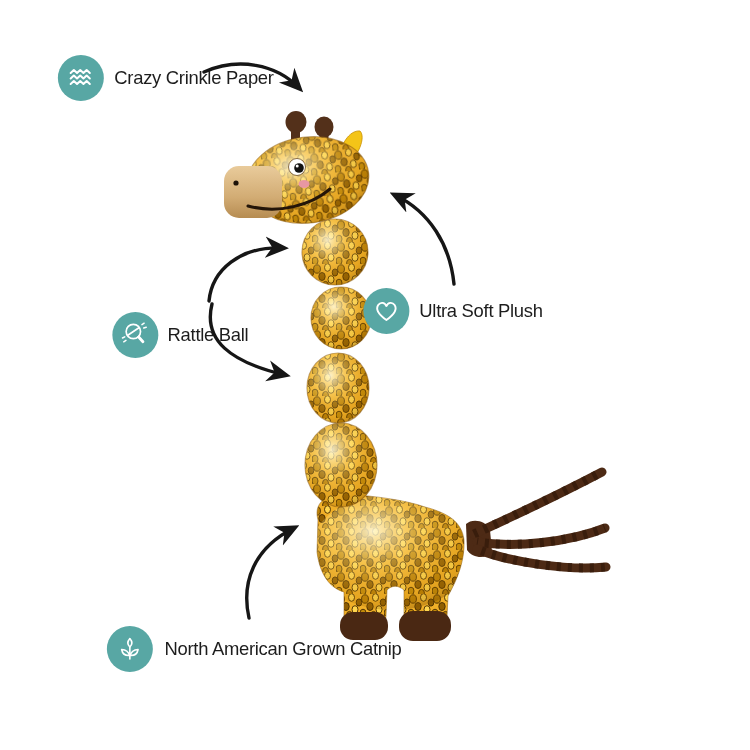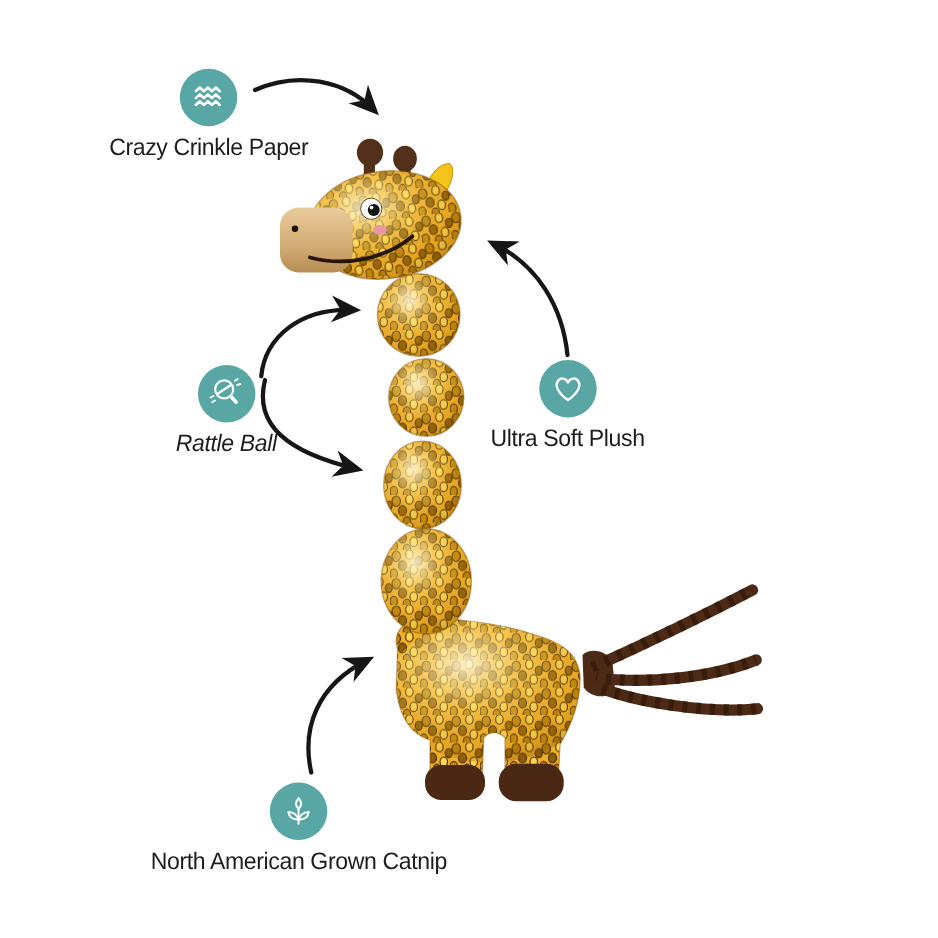--- a/index.html
+++ b/index.html
@@ -6,38 +6,38 @@
     --accent-teal:#58A7A4;
     --label-text:#1D1D1D;
   }
   html,body{margin:0;padding:0;background:#fff;}
   .stage{
     position:relative;width:750px;height:750px;background:#ffffff;
     font-family:"Liberation Sans", sans-serif;overflow:hidden;
   }
   .art{position:absolute;left:0;top:0;width:750px;height:750px;}
   .callout{
-    position:absolute;display:flex;flex-direction:column;align-items:center;
+    position:absolute;display:flex;align-items:center;
     transform:translateX(-50%);gap:8px;z-index:5;
   }
   .icon-circle{
     width:46px;height:46px;border-radius:50%;
     background:var(--accent-teal);
     display:flex;align-items:center;justify-content:center;
     flex:0 0 auto;
   }
   .icon-circle svg{display:block;}
   .callout-label{
     font-size:19px;line-height:1.1;color:var(--label-text);
     white-space:nowrap;letter-spacing:-0.3px;transform:scaleX(.97);
   }
   .co-crinkle{left:167px;top:55px;}
-  .co-rattle{left:181px;top:292px;font-style:italic;}
+  .co-rattle{left:181px;top:312px;}
   .co-plush{left:454px;top:288px;align-items:center;}
-  .co-catnip{left:239px;top:626px;text-align:right;}
+  .co-catnip{left:256px;top:626px;text-align:right;}
 </style>
 </head>
 <body>
 
 <div class="stage">
 
   <svg class="art" viewBox="0 0 750 750" aria-hidden="true">
     <defs>
       <pattern id="seq" width="24" height="22" patternUnits="userSpaceOnUse">
         <rect width="24" height="22" fill="#F0AF28"></rect>

